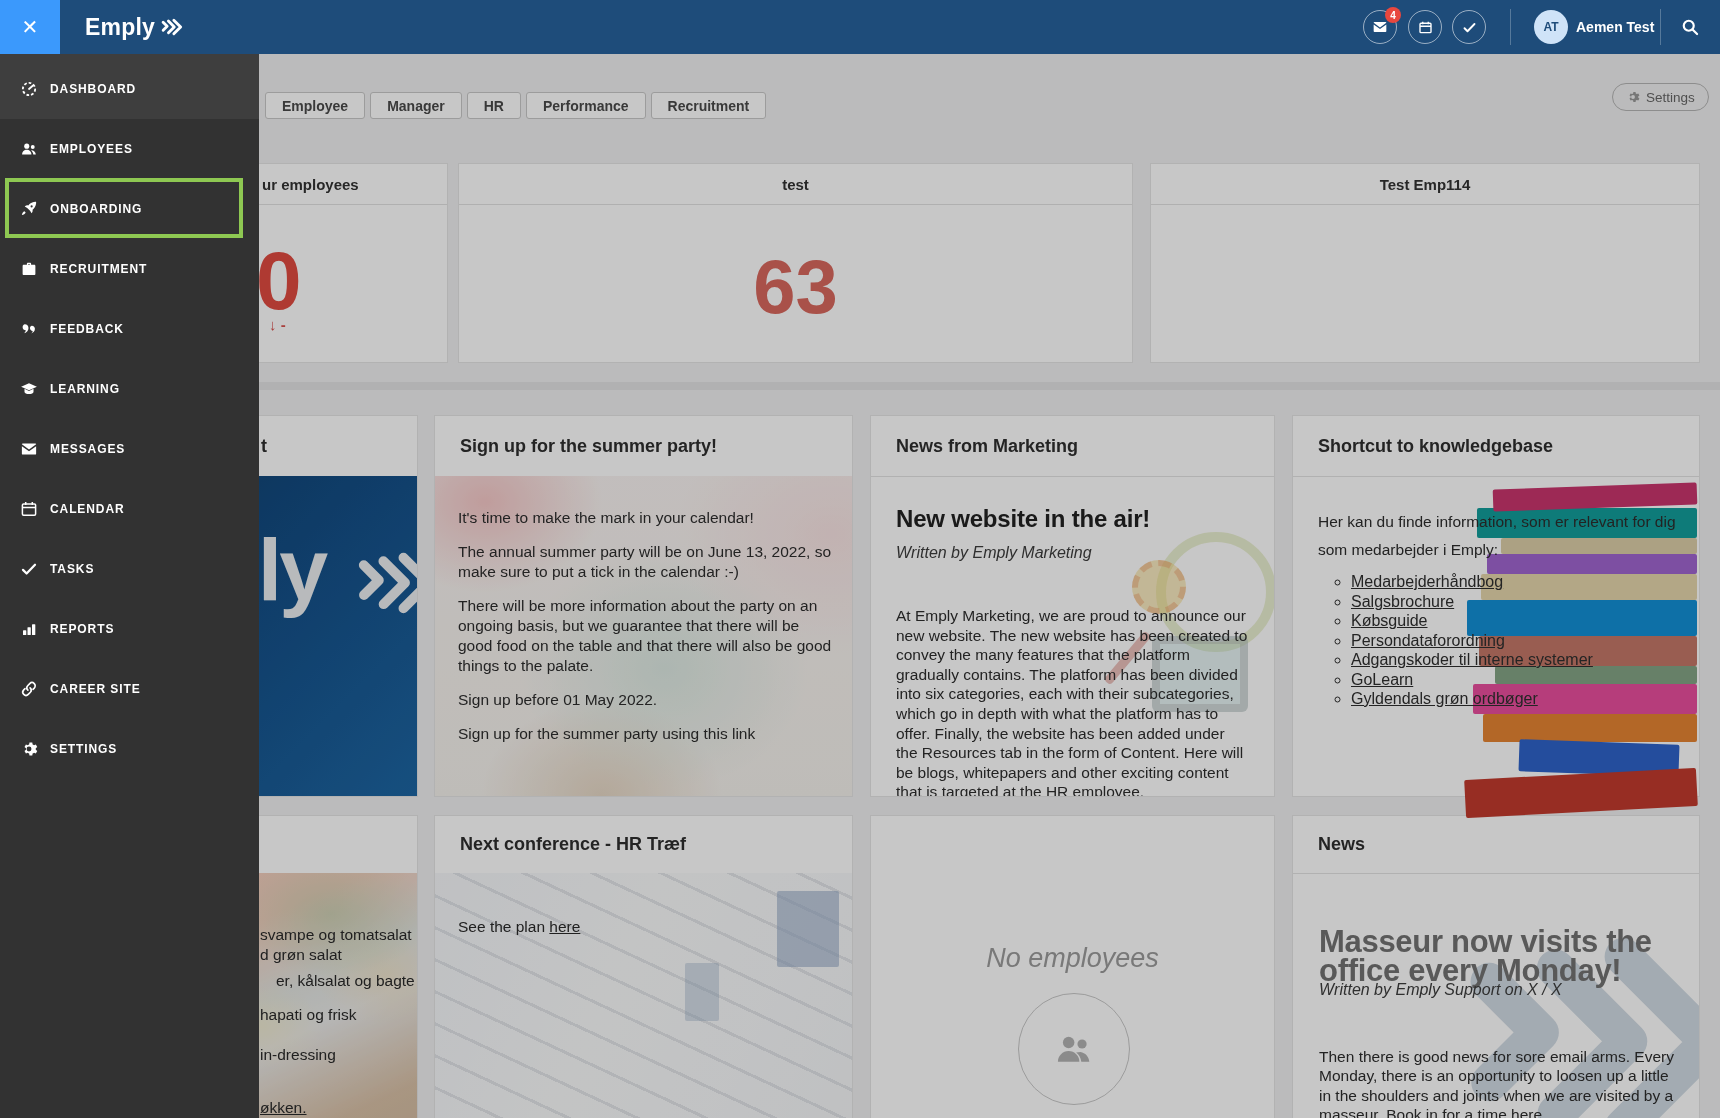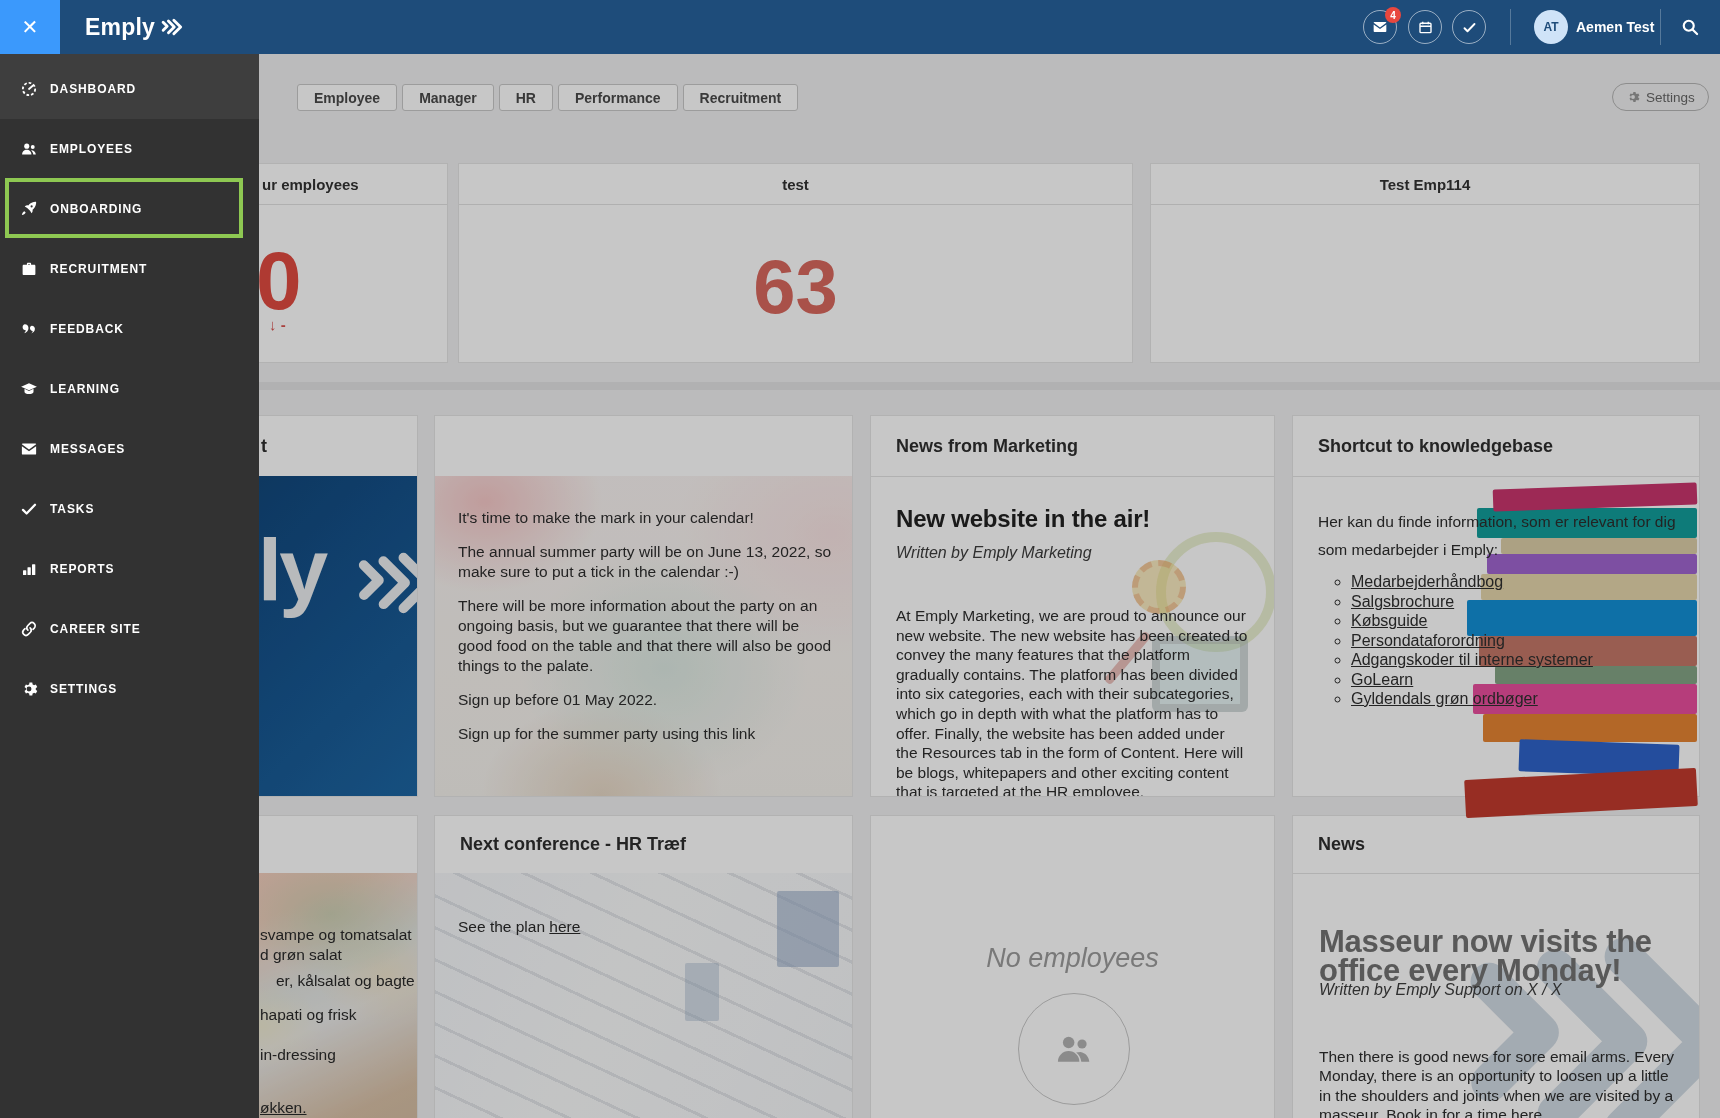--- a/index.html
+++ b/index.html
@@ -25,21 +25,21 @@
   
   .sidebar{position:absolute;top:54px;left:0;width:259px;height:1064px;background:#323232;z-index:60;padding-top:5px;box-sizing:border-box;}
   .sb-item{position:relative;height:60px;display:flex;align-items:center;cursor:pointer;}
   .sb-item.active{margin-top:-5px;height:65px;padding-top:5px;box-sizing:content-box;background:#3e3e3e;height:60px;}
   .sb-ico{position:absolute;left:20px;width:18px;height:18px;display:flex;align-items:center;justify-content:center;}
   .sb-label{position:absolute;left:50px;color:#fff;font-size:12px;font-weight:700;letter-spacing:.9px;}
   .sb-highlight{position:absolute;left:5px;top:124px;width:238px;height:60px;border:4px solid #8ec852;box-sizing:border-box;z-index:5;pointer-events:none;}
   
   .dim{position:absolute;left:0;top:54px;width:1720px;height:1064px;background:rgba(0,0,0,.22);z-index:40;}
   
-  .tabs{position:absolute;left:265px;top:84px;display:flex;margin-left:32px;}
+  .tabs{position:absolute;left:265px;top:92px;display:flex;}
   .tab{height:27px;padding:0 16px;margin-right:5px;background:#fff;border:1px solid #c8c8c8;border-radius:3px;
        display:flex;align-items:center;font-size:14px;font-weight:700;color:#4a4a4a;cursor:pointer;box-sizing:border-box;}
   .settings-pill{position:absolute;left:1612px;top:83px;height:28px;padding:0 13px;border:1px solid #b5b5b5;border-radius:14px;
        background:transparent;display:flex;align-items:center;gap:6px;font-size:13.5px;color:#666;cursor:pointer;box-sizing:border-box;}
   
   .stat-card{position:absolute;top:163px;height:200px;background:#fff;border:1px solid #e5e5e5;box-sizing:border-box;}
   .stat-head{height:40px;border-bottom:1px solid #e2e2e2;display:flex;align-items:center;justify-content:center;
              font-size:15px;font-weight:700;color:#333;}
   .stat-num{position:absolute;top:85px;left:0;width:100%;text-align:center;font-size:76px;line-height:76px;font-weight:700;}
   .band{position:absolute;left:0;top:382px;width:1720px;height:8px;background:rgba(0,0,0,.05);}
@@ -180,20 +180,21 @@
                 <path d="M20.2 8.6v11.6H8.6"></path>
                 <path d="M14.8 4.8v9.9H5"></path>
                 <path d="M9.4 1.2v6.9H2.6"></path>
               </g>
             </svg>
         </span>
       </div>
     </div>
 
     <div class="card row1" style="left:434px;width:419px;">
+      <div class="ch">Sign up for the summer party!</div>
       <div class="cb party-body">
         <div class="txt">
           <p>It's time to make the mark in your calendar!</p>
           <p>The annual summer party will be on June 13, 2022, so make sure to put a tick in the calendar :-)</p>
           <p>There will be more information about the party on an ongoing basis, but we guarantee that there will be good food on the table and that there will also be good things to the palate.</p>
           <p>Sign up before 01 May 2022.</p>
           <p>Sign up for the summer party using this link</p>
         </div>
       </div>
     </div>
@@ -367,20 +368,29 @@
       <span class="sb-ico">
           <svg width="18" height="18" viewBox="0 0 24 24" fill="#fff">
             <path d="M2.5 5.8 12 12.6l9.5-6.8v-.1c0-.7-.6-1.2-1.2-1.2H3.7c-.7 0-1.2.5-1.2 1.2z"></path>
             <path d="M21.5 8.2 12 15 2.5 8.2v10c0 .7.6 1.2 1.2 1.2h16.6c.7 0 1.2-.5 1.2-1.2z"></path>
           </svg>
         </span>
       <span class="sb-label">MESSAGES</span>
     </div>
     <div class="sb-item">
       <span class="sb-ico">
+          <svg width="18" height="18" viewBox="0 0 24 24" fill="none" stroke="#fff" stroke-width="2">
+            <rect x="3.2" y="5.2" width="17.6" height="15" rx="1.6"></rect>
+            <path d="M7.6 2.8v4M16.4 2.8v4M3.2 10h17.6"></path>
+          </svg>
+        </span>
+      <span class="sb-label">CALENDAR</span>
+    </div>
+    <div class="sb-item">
+      <span class="sb-ico">
           <svg width="18" height="18" viewBox="0 0 24 24" fill="none" stroke="#fff" stroke-width="3" stroke-linecap="round" stroke-linejoin="round">
             <path d="M4 13.2l4.8 4.8L20 6.4"></path>
           </svg>
         </span>
       <span class="sb-label">TASKS</span>
     </div>
     <div class="sb-item">
       <span class="sb-ico">
           <svg width="18" height="18" viewBox="0 0 24 24" fill="#fff">
             <rect x="4" y="13.5" width="4.4" height="6.5" rx="0.8"></rect>

